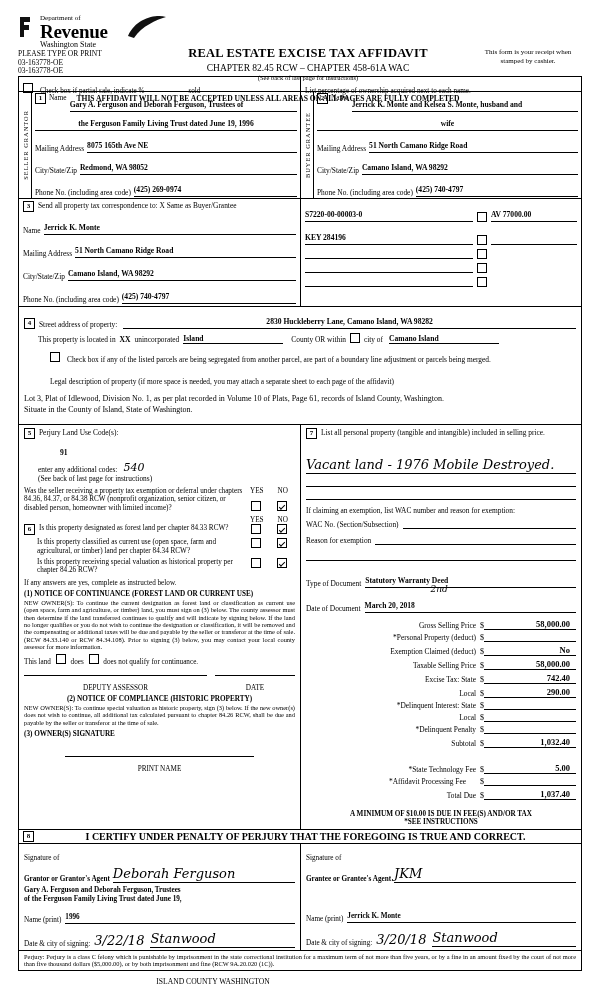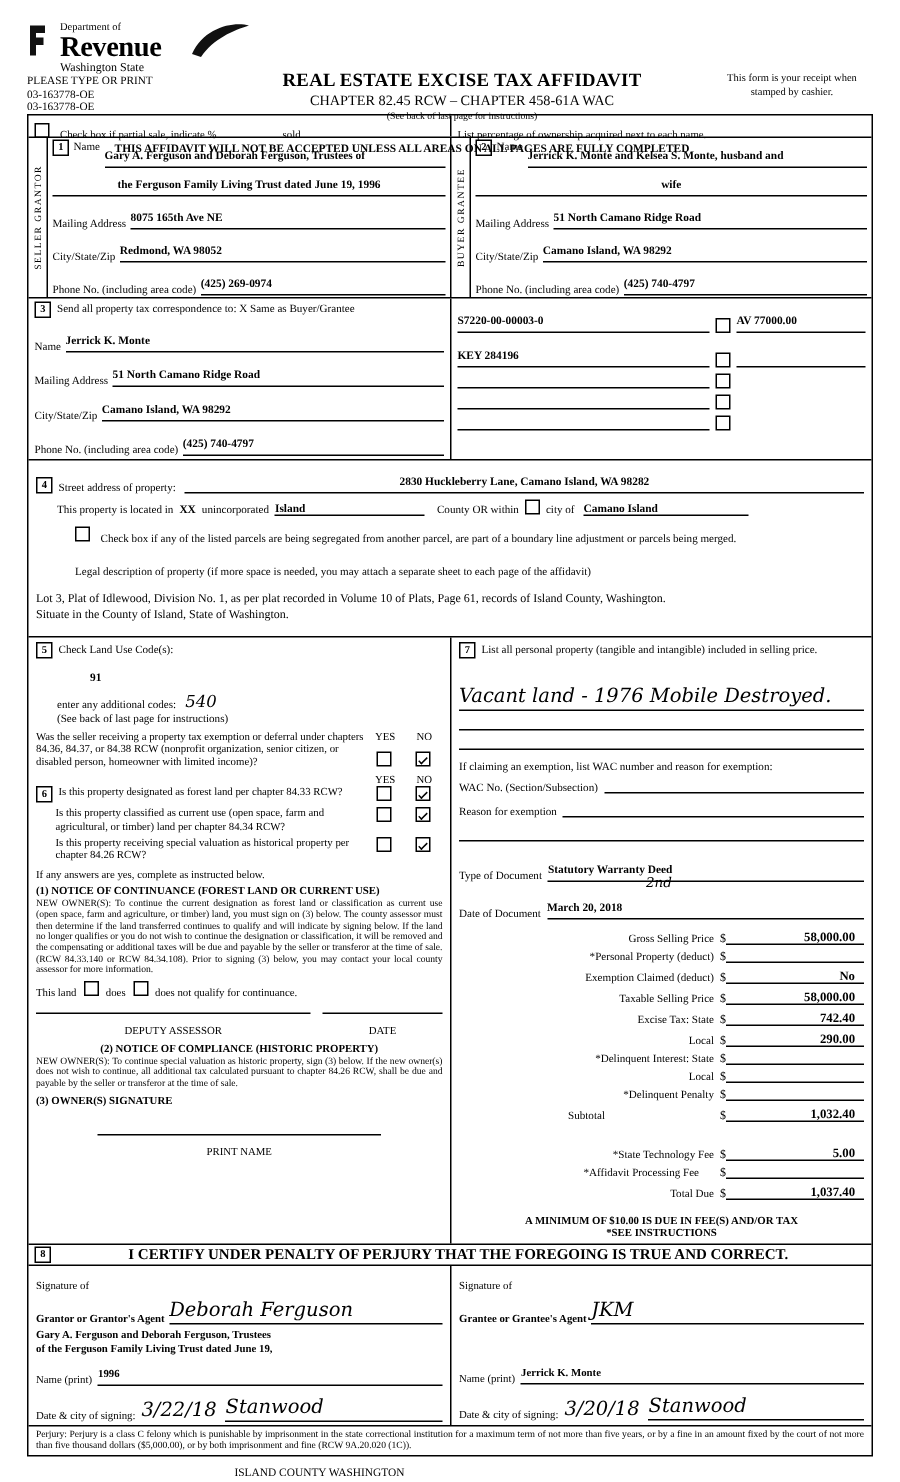--- a/index.html
+++ b/index.html
@@ -225,21 +225,21 @@
       </div>
       <div class="bodytxt" style="margin-top:6px;">Lot 3, Plat of Idlewood, Division No. 1, as per plat recorded in Volume 10 of Plats, Page 61, records of Island County, Washington.</div>
       <div class="bodytxt" style="margin-top:1px;margin-bottom:6px;">Situate in the County of Island, State of Washington.</div>
     </div>
 
     <div class="row" style="display:flex;">
 
       <div style="width:50%;box-sizing:border-box;padding:3px 5px;">
         <div style="display:flex;align-items:flex-start;">
           <span class="numbox">5</span>
-          <span class="lbl" style="margin-left:4px;">Check Land Use Code(s):</span>
+          <span class="lbl" style="margin-left:4px;">Perjury Land Use Code(s):</span>
         </div>
         <div style="margin-top:2px;padding-left:36px;">
           <span class="sm" style="font-weight:bold;">91</span>
         </div>
         <div style="padding-left:14px;margin-top:2px;display:flex;align-items:flex-end;">
           <span class="lbl">enter any additional codes:</span>
           <span class="sig" style="margin-left:6px;font-size:11px;">540</span>
         </div>
         <div style="padding-left:14px;" class="lbl">(See back of last page for instructions)</div>
 
@@ -406,21 +406,21 @@
                 </span>
           </div>
           <div style="display:flex;align-items:flex-end;margin-top:3px;">
             <span class="lbl" style="flex:1;text-align:right;padding-right:4px;">*Delinquent Penalty</span>
             <span class="dollar">$</span>
             <span style="width:92px;border-bottom:1px solid #000;">
                   <span class="amt" style="display:block;"></span>
                 </span>
           </div>
           <div style="display:flex;align-items:flex-end;margin-top:3px;">
-            <span class="lbl" style="flex:1;text-align:center;padding-right:4px;">Subtotal</span>
+            <span class="lbl" style="flex:1;text-align:right;padding-right:4px;">Subtotal</span>
             <span class="dollar">$</span>
             <span style="width:92px;border-bottom:1px solid #000;">
                   <span class="amt" style="display:block;font-weight:bold;">1,032.40</span>
                 </span>
           </div>
           <div style="display:flex;align-items:flex-end;margin-top:3px;">
             <span class="lbl" style="flex:1;text-align:right;padding-right:4px;margin-top:14px;">*State Technology Fee</span>
             <span class="dollar">$</span>
             <span style="width:92px;border-bottom:1px solid #000;">
                   <span class="amt" style="display:block;font-weight:bold;">5.00</span>

